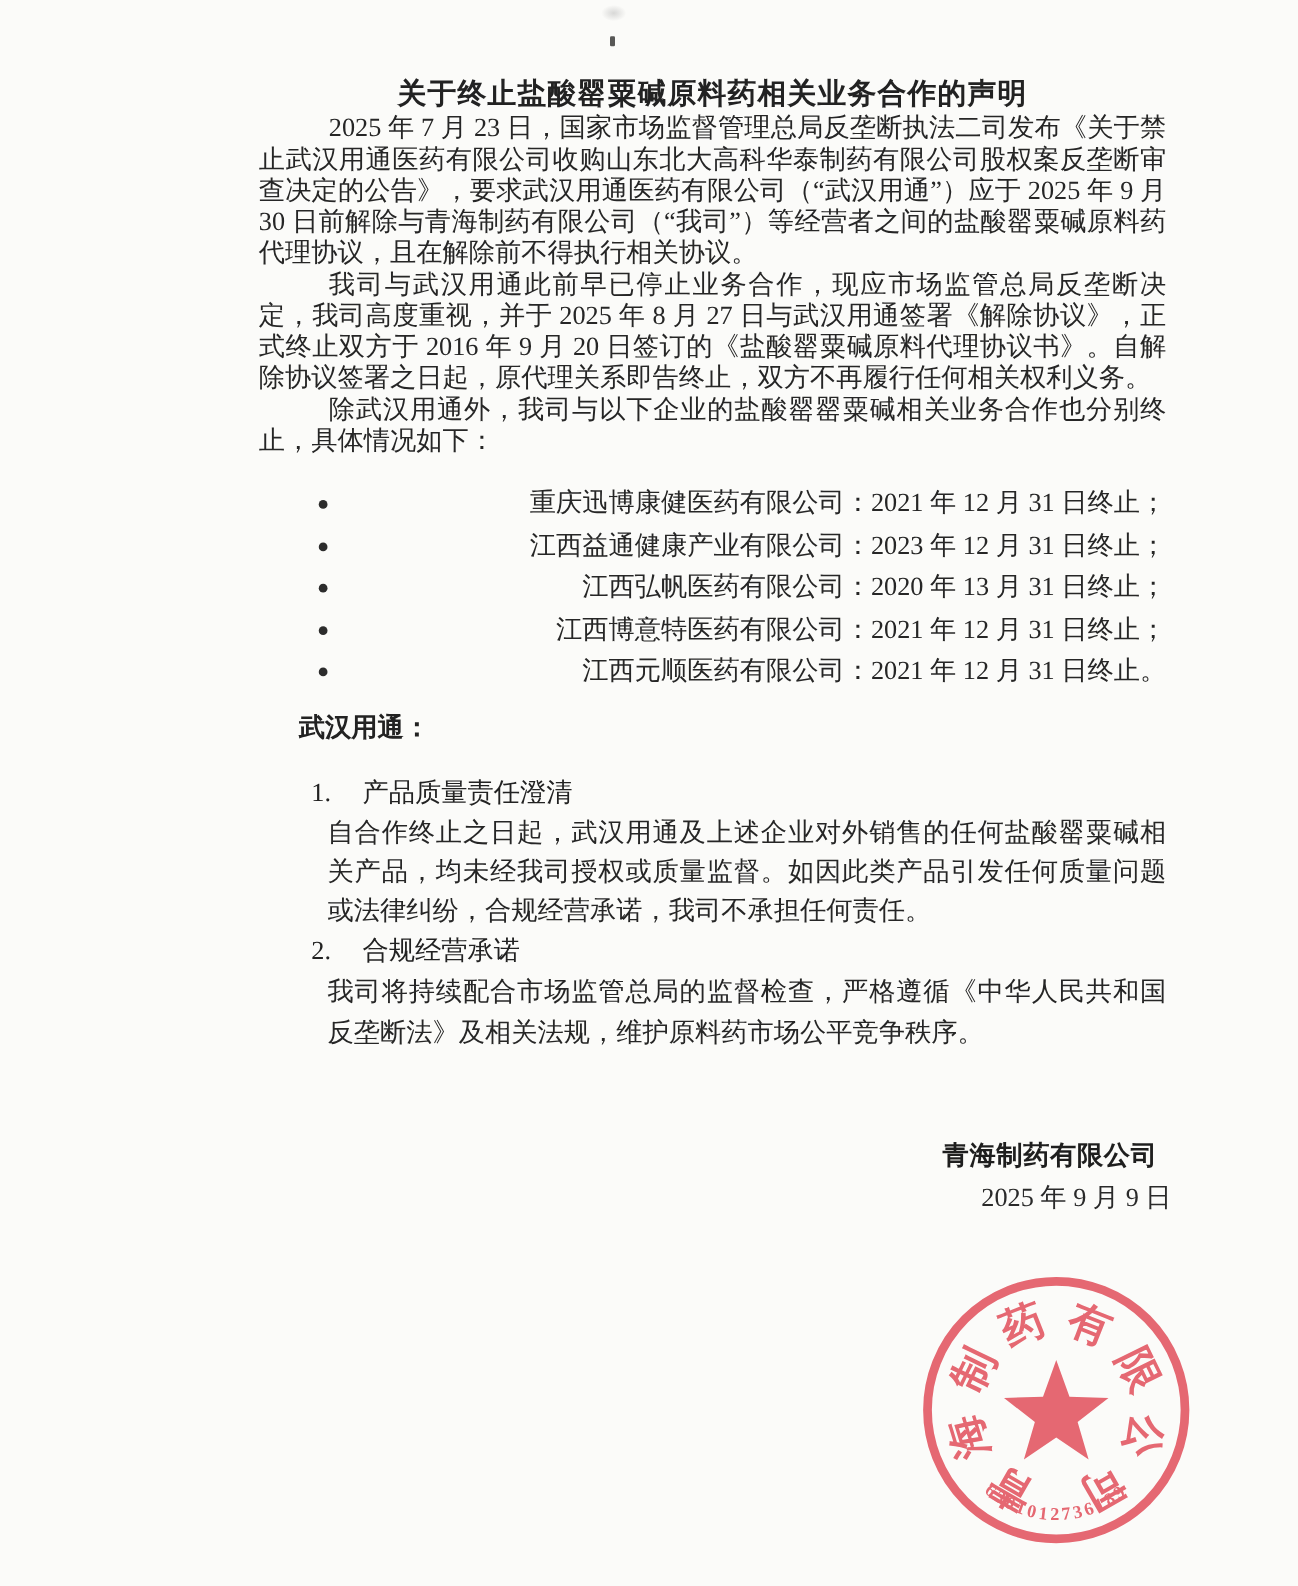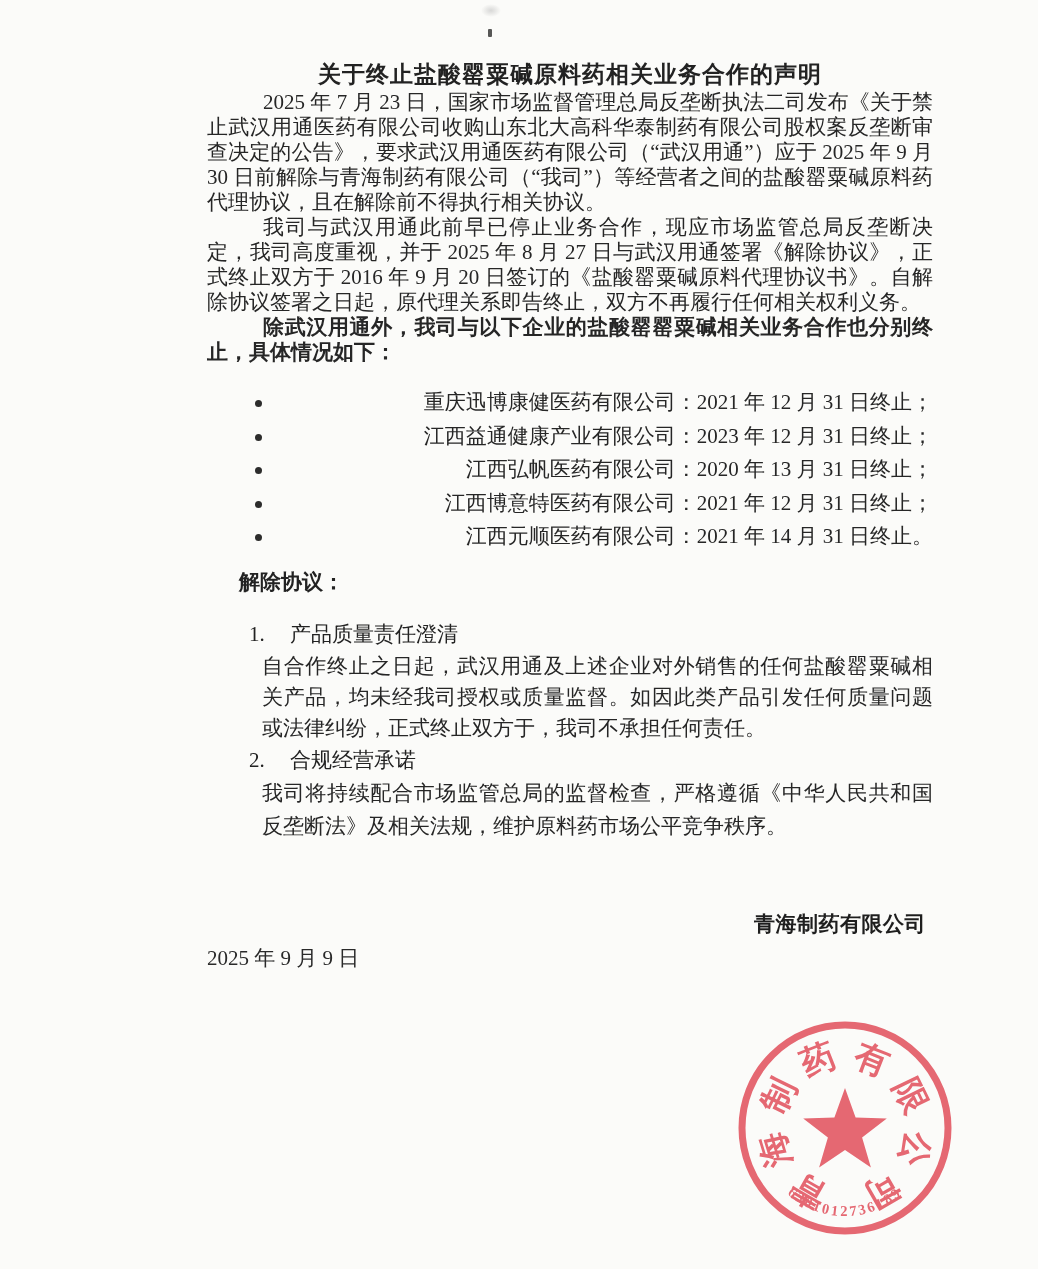--- a/index.html
+++ b/index.html
@@ -37,21 +37,21 @@
     color: #222;
   }
   p.para {
     margin: 0;
     font-size: 21px; line-height: 25px;
     text-align: justify;
     text-indent: 56px;
   }
   .p1 { margin-top: 48px; }
   .p2 { margin-top: 6px; }
-  .p3 { margin-top: 20px; font-weight: bold; }
+  .p3 { margin-top: 20px; }
 
   ul.bullets {
     list-style: none;
     margin: 21px 0 0 0; padding: 0;
   }
   ul.bullets li {
     position: relative;
     padding-left: 77px;
     font-size: 21px; line-height: 33.5px; text-align: right;
   }
@@ -83,20 +83,21 @@
 
   .signature { margin-top: 63px; }
   .sig-company {
     margin-left: 547px;
     font-size: 21px; line-height: 36px;
     font-weight: bold; color: #1e1e1e;
     letter-spacing: 0.5px;
     white-space: nowrap;
   }
   .sig-date {
+    margin-left: 578px;
     font-size: 21px; line-height: 33px;
     color: #2a2a2a;
     white-space: nowrap;
   }
 
   svg.seal {
     position: absolute; left: 737px; top: 1020px;
     width: 216px; height: 216px;
     z-index: 1;
     opacity: 0.88;
@@ -125,30 +126,30 @@
 
     <p class="para p1">2025 年 7 月 23 日，国家市场监督管理总局反垄断执法二司发布《关于禁止武汉用通医药有限公司收购山东北大高科华泰制药有限公司股权案反垄断审查决定的公告》，要求武汉用通医药有限公司（“武汉用通”）应于 2025 年 9 月 30 日前解除与青海制药有限公司（“我司”）等经营者之间的盐酸罂粟碱原料药代理协议，且在解除前不得执行相关协议。</p>
     <p class="para p2">我司与武汉用通此前早已停止业务合作，现应市场监管总局反垄断决定，我司高度重视，并于 2025 年 8 月 27 日与武汉用通签署《解除协议》，正式终止双方于 2016 年 9 月 20 日签订的《盐酸罂粟碱原料代理协议书》。自解除协议签署之日起，原代理关系即告终止，双方不再履行任何相关权利义务。</p>
     <p class="para p3">除武汉用通外，我司与以下企业的盐酸罂罂粟碱相关业务合作也分别终止，具体情况如下：</p>
 
     <ul class="bullets">
       <li>重庆迅博康健医药有限公司：2021 年 12 月 31 日终止；</li>
       <li>江西益通健康产业有限公司：2023 年 12 月 31 日终止；</li>
       <li>江西弘帆医药有限公司：2020 年 13 月 31 日终止；</li>
       <li>江西博意特医药有限公司：2021 年 12 月 31 日终止；</li>
-      <li>江西元顺医药有限公司：2021 年 14 月 31 日终止。</li>
+      <li>江西元顺医药有限公司：2021 年 12 月 31 日终止。</li>
     </ul>
 
-    <div class="special-heading">解除协议：</div>
+    <div class="special-heading">武汉用通：</div>
 
     <div class="special-item first">
       <div class="si-head">
         <span class="si-num">1.</span><span class="si-title">产品质量责任澄清</span>
       </div>
-      <div class="si-body">自合作终止之日起，武汉用通及上述企业对外销售的任何盐酸罂粟碱相关产品，均未经我司授权或质量监督。如因此类产品引发任何质量问题或法律纠纷，正式终止双方于，我司不承担任何责任。</div>
+      <div class="si-body">自合作终止之日起，武汉用通及上述企业对外销售的任何盐酸罂粟碱相关产品，均未经我司授权或质量监督。如因此类产品引发任何质量问题或法律纠纷，合规经营承诺，我司不承担任何责任。</div>
     </div>
 
     <div class="special-item second">
       <div class="si-head">
         <span class="si-num">2.</span><span class="si-title">合规经营承诺</span>
       </div>
       <div class="si-body">我司将持续配合市场监管总局的监督检查，严格遵循《中华人民共和国反垄断法》及相关法规，维护原料药市场公平竞争秩序。</div>
     </div>
 
     <div class="signature">

